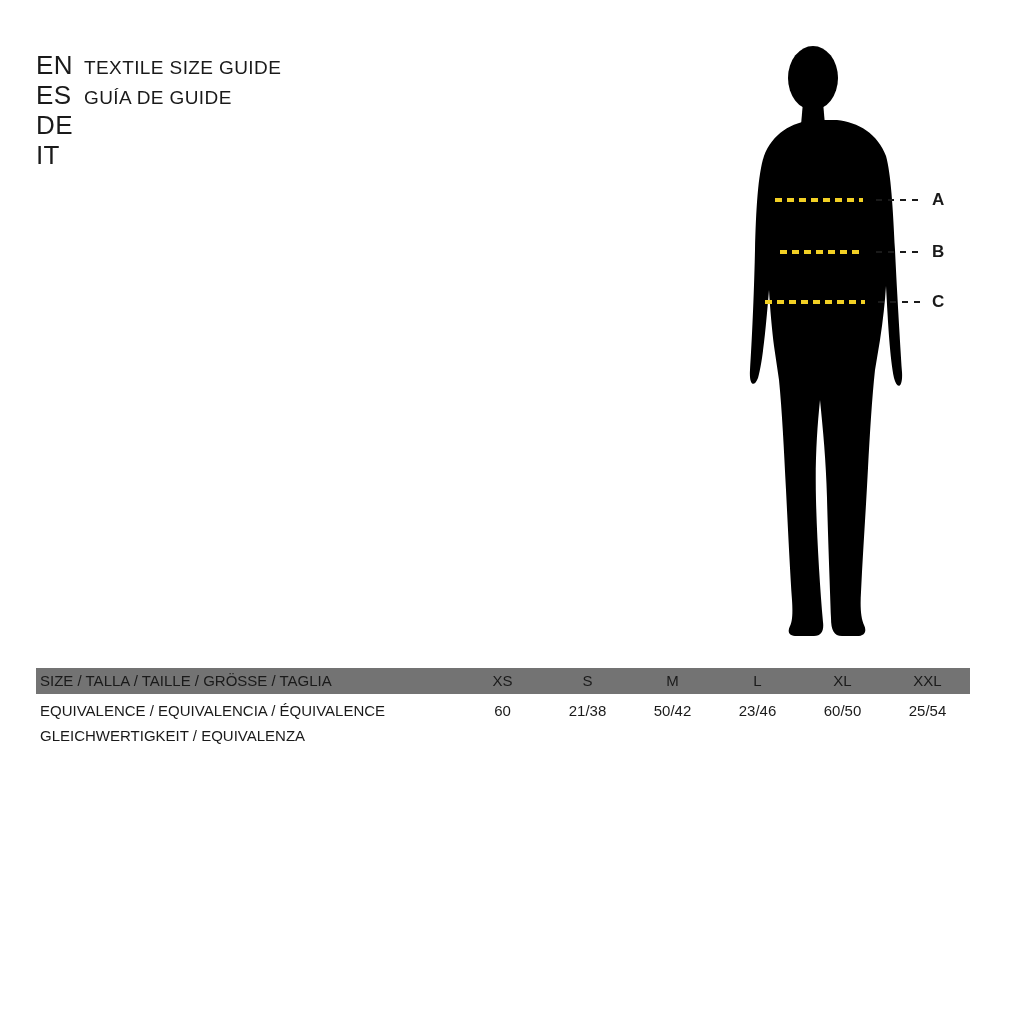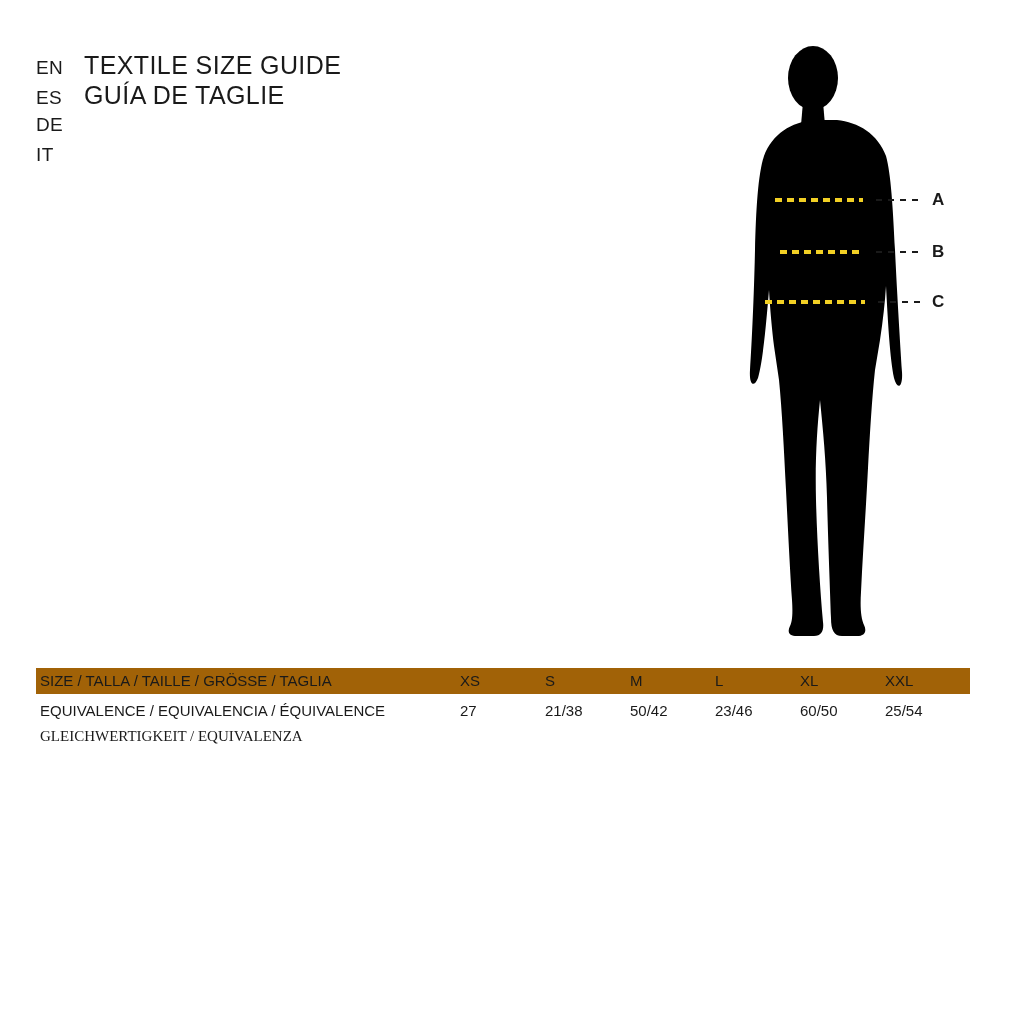--- a/index.html
+++ b/index.html
@@ -25,26 +25,26 @@
   }
   .lang-row {
     display: flex;
     align-items: baseline;
     height: 30px;
     line-height: 30px;
   }
   .lang-code {
     width: 48px;
     flex: 0 0 48px;
+    font-size: 26px;
+    letter-spacing: 0.4px;
+    color: #1a1a1a;
+  }
+  .lang-text {
     font-size: 19px;
-    letter-spacing: 0.4px;
-    color: #1a1a1a;
-  }
-  .lang-text {
-    font-size: 25px;
     letter-spacing: 0.4px;
     color: #1a1a1a;
     white-space: nowrap;
   }
 
   
   #figure-area {
     position: absolute;
     left: 700px;
     top: 40px;
@@ -83,57 +83,56 @@
     width: 930px;
     table-layout: fixed;
   }
   table.size-table td {
     font-size: 15px;
     color: #1a1a1a;
     padding: 0;
     vertical-align: top;
   }
   .hdr-row td {
-    background: #a16207;
+    background: #737373;
     height: 26px;
     line-height: 26px;
   }
   .row-label {
     width: 420px;
     padding-left: 4px !important;
     white-space: nowrap;
   }
   .val-cell {
-    text-align: left;
+    text-align: center;
     width: 85px;
     margin-top: 46px;
   }
   .val-row td {
     height: 26px;
     line-height: 26px;
     padding-top: 4px !important;
   }
   .sub-label {
     padding-left: 4px !important;
     font-size: 15px;
     line-height: 24px;
-    font-family: Liberation Serif, serif;
   }
 </style>
 </head>
 <body>
 
 <div id="lang-block">
   <div class="lang-row">
     <span class="lang-code">EN</span>
     <span class="lang-text">TEXTILE SIZE GUIDE</span>
   </div>
   <div class="lang-row">
     <span class="lang-code">ES</span>
-    <span class="lang-text">GUÍA DE TAGLIE</span>
+    <span class="lang-text">GUÍA DE GUIDE</span>
   </div>
   <div class="lang-row">
     <span class="lang-code">DE</span>
   </div>
   <div class="lang-row">
     <span class="lang-code">IT</span>
   </div>
 </div>
 
 <div id="figure-area">
@@ -203,21 +202,21 @@
         <td class="row-label">SIZE / TALLA / TAILLE / GRÖSSE / TAGLIA</td>
         <td class="val-cell">XS</td>
         <td class="val-cell">S</td>
         <td class="val-cell">M</td>
         <td class="val-cell">L</td>
         <td class="val-cell">XL</td>
         <td class="val-cell">XXL</td>
       </tr>
       <tr class="val-row">
         <td class="row-label">EQUIVALENCE / EQUIVALENCIA / ÉQUIVALENCE</td>
-        <td class="val-cell">27</td>
+        <td class="val-cell">60</td>
         <td class="val-cell">21/38</td>
         <td class="val-cell">50/42</td>
         <td class="val-cell">23/46</td>
         <td class="val-cell">60/50</td>
         <td class="val-cell">25/54</td>
       </tr>
       <tr>
         <td class="sub-label">GLEICHWERTIGKEIT / EQUIVALENZA</td>
         <td class="val-cell"></td>
         <td class="val-cell"></td>

